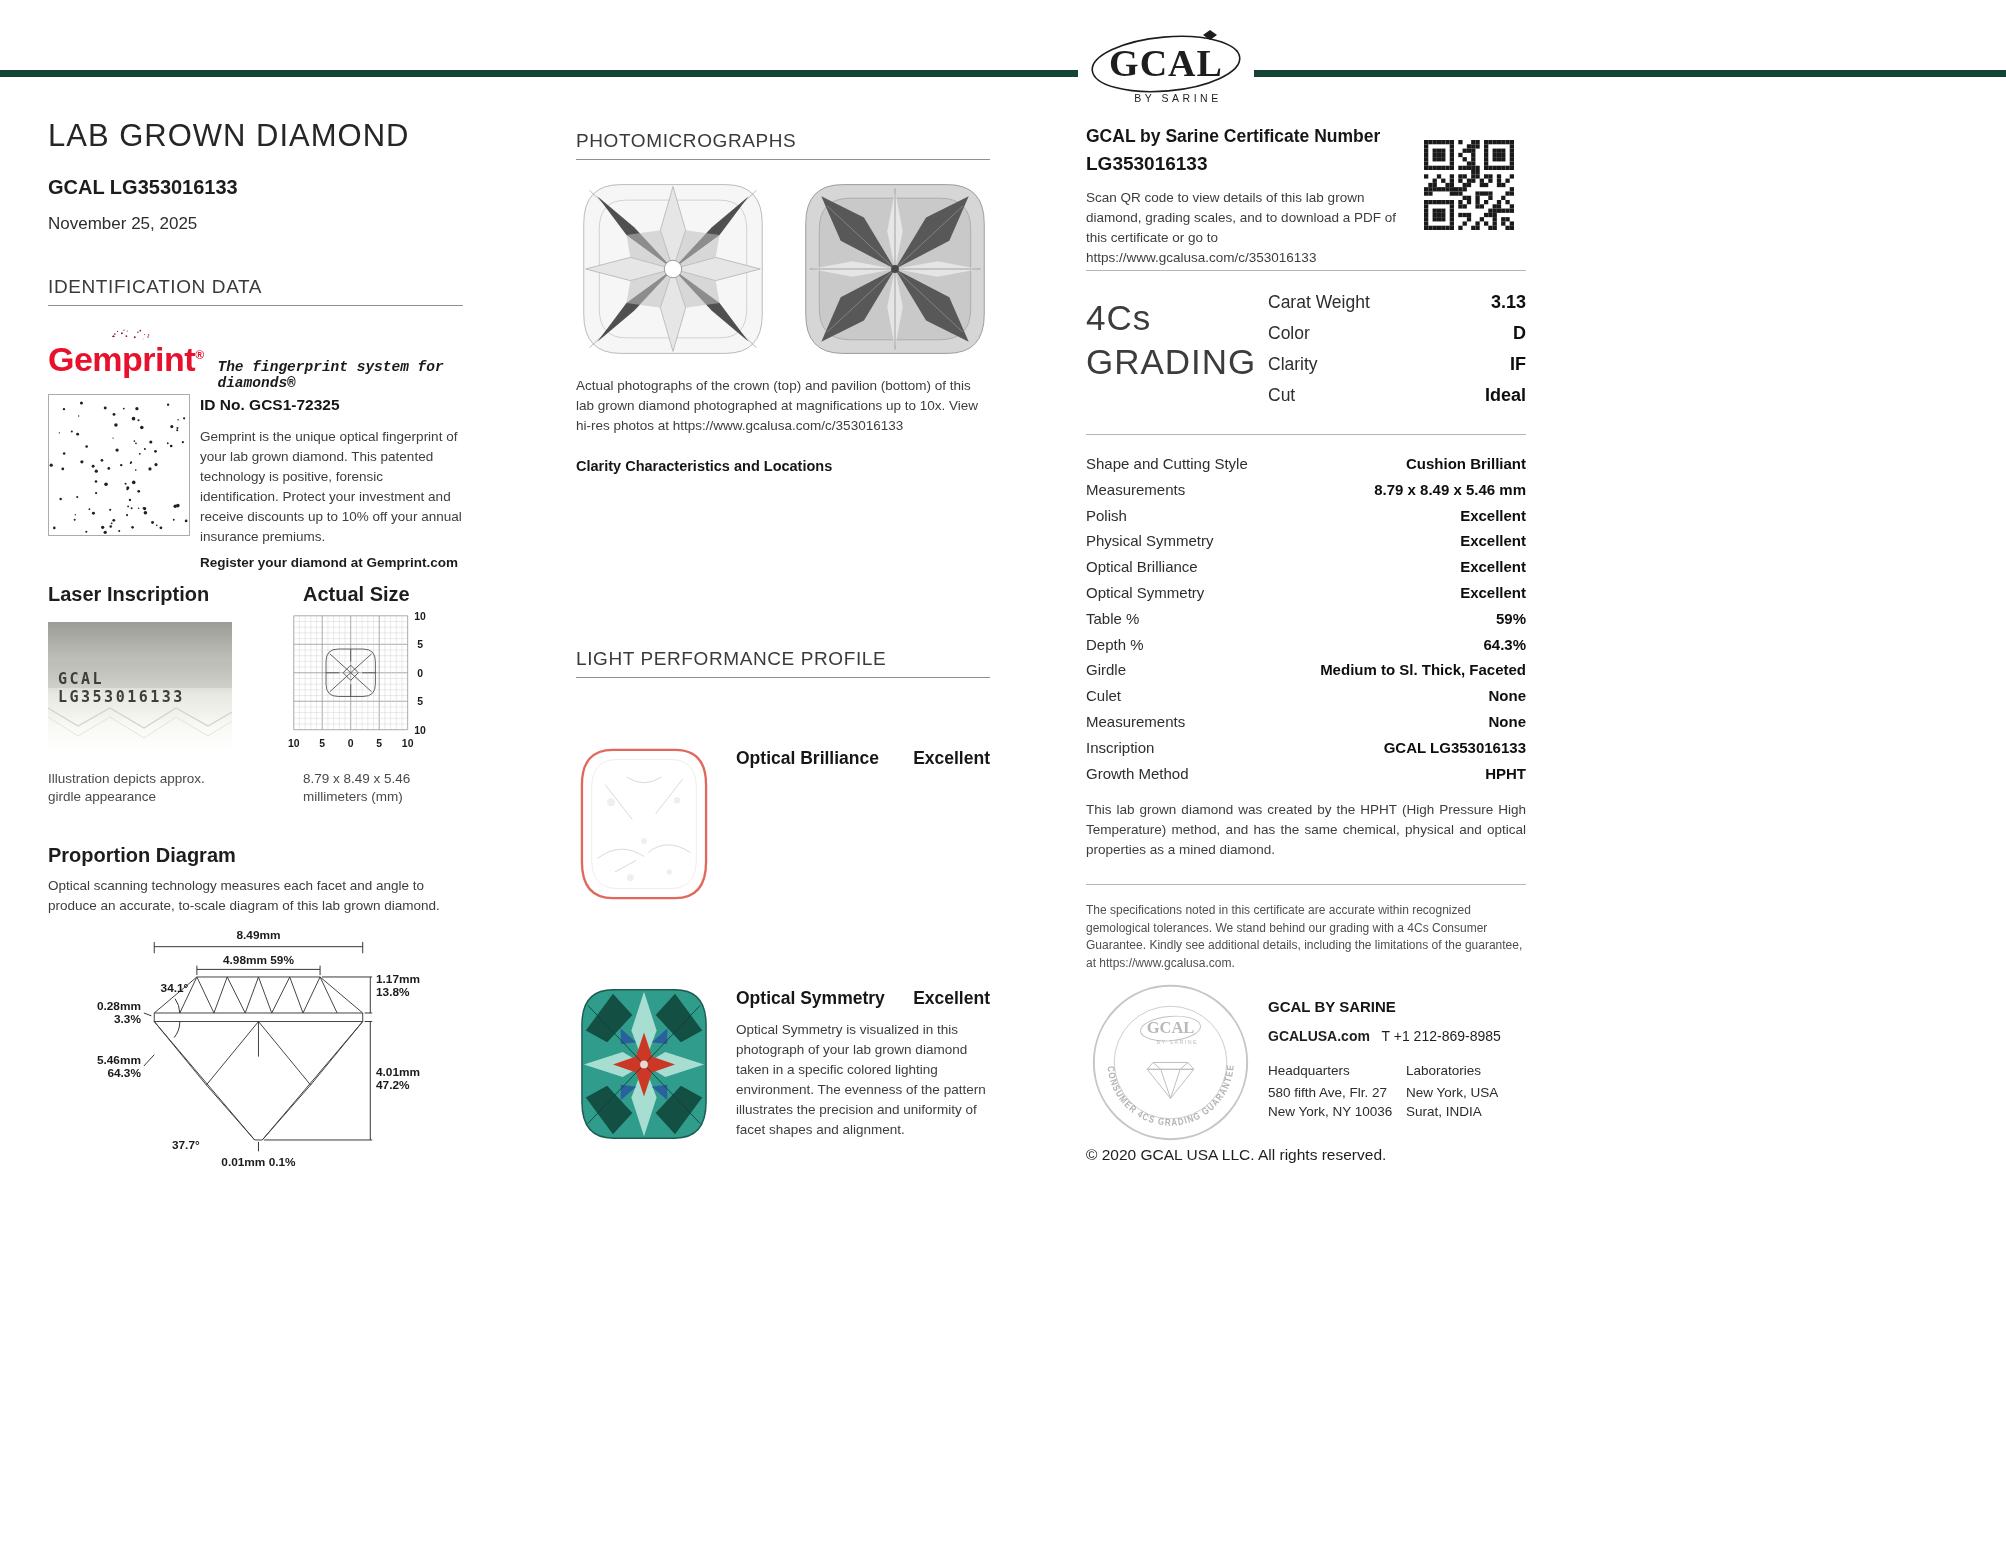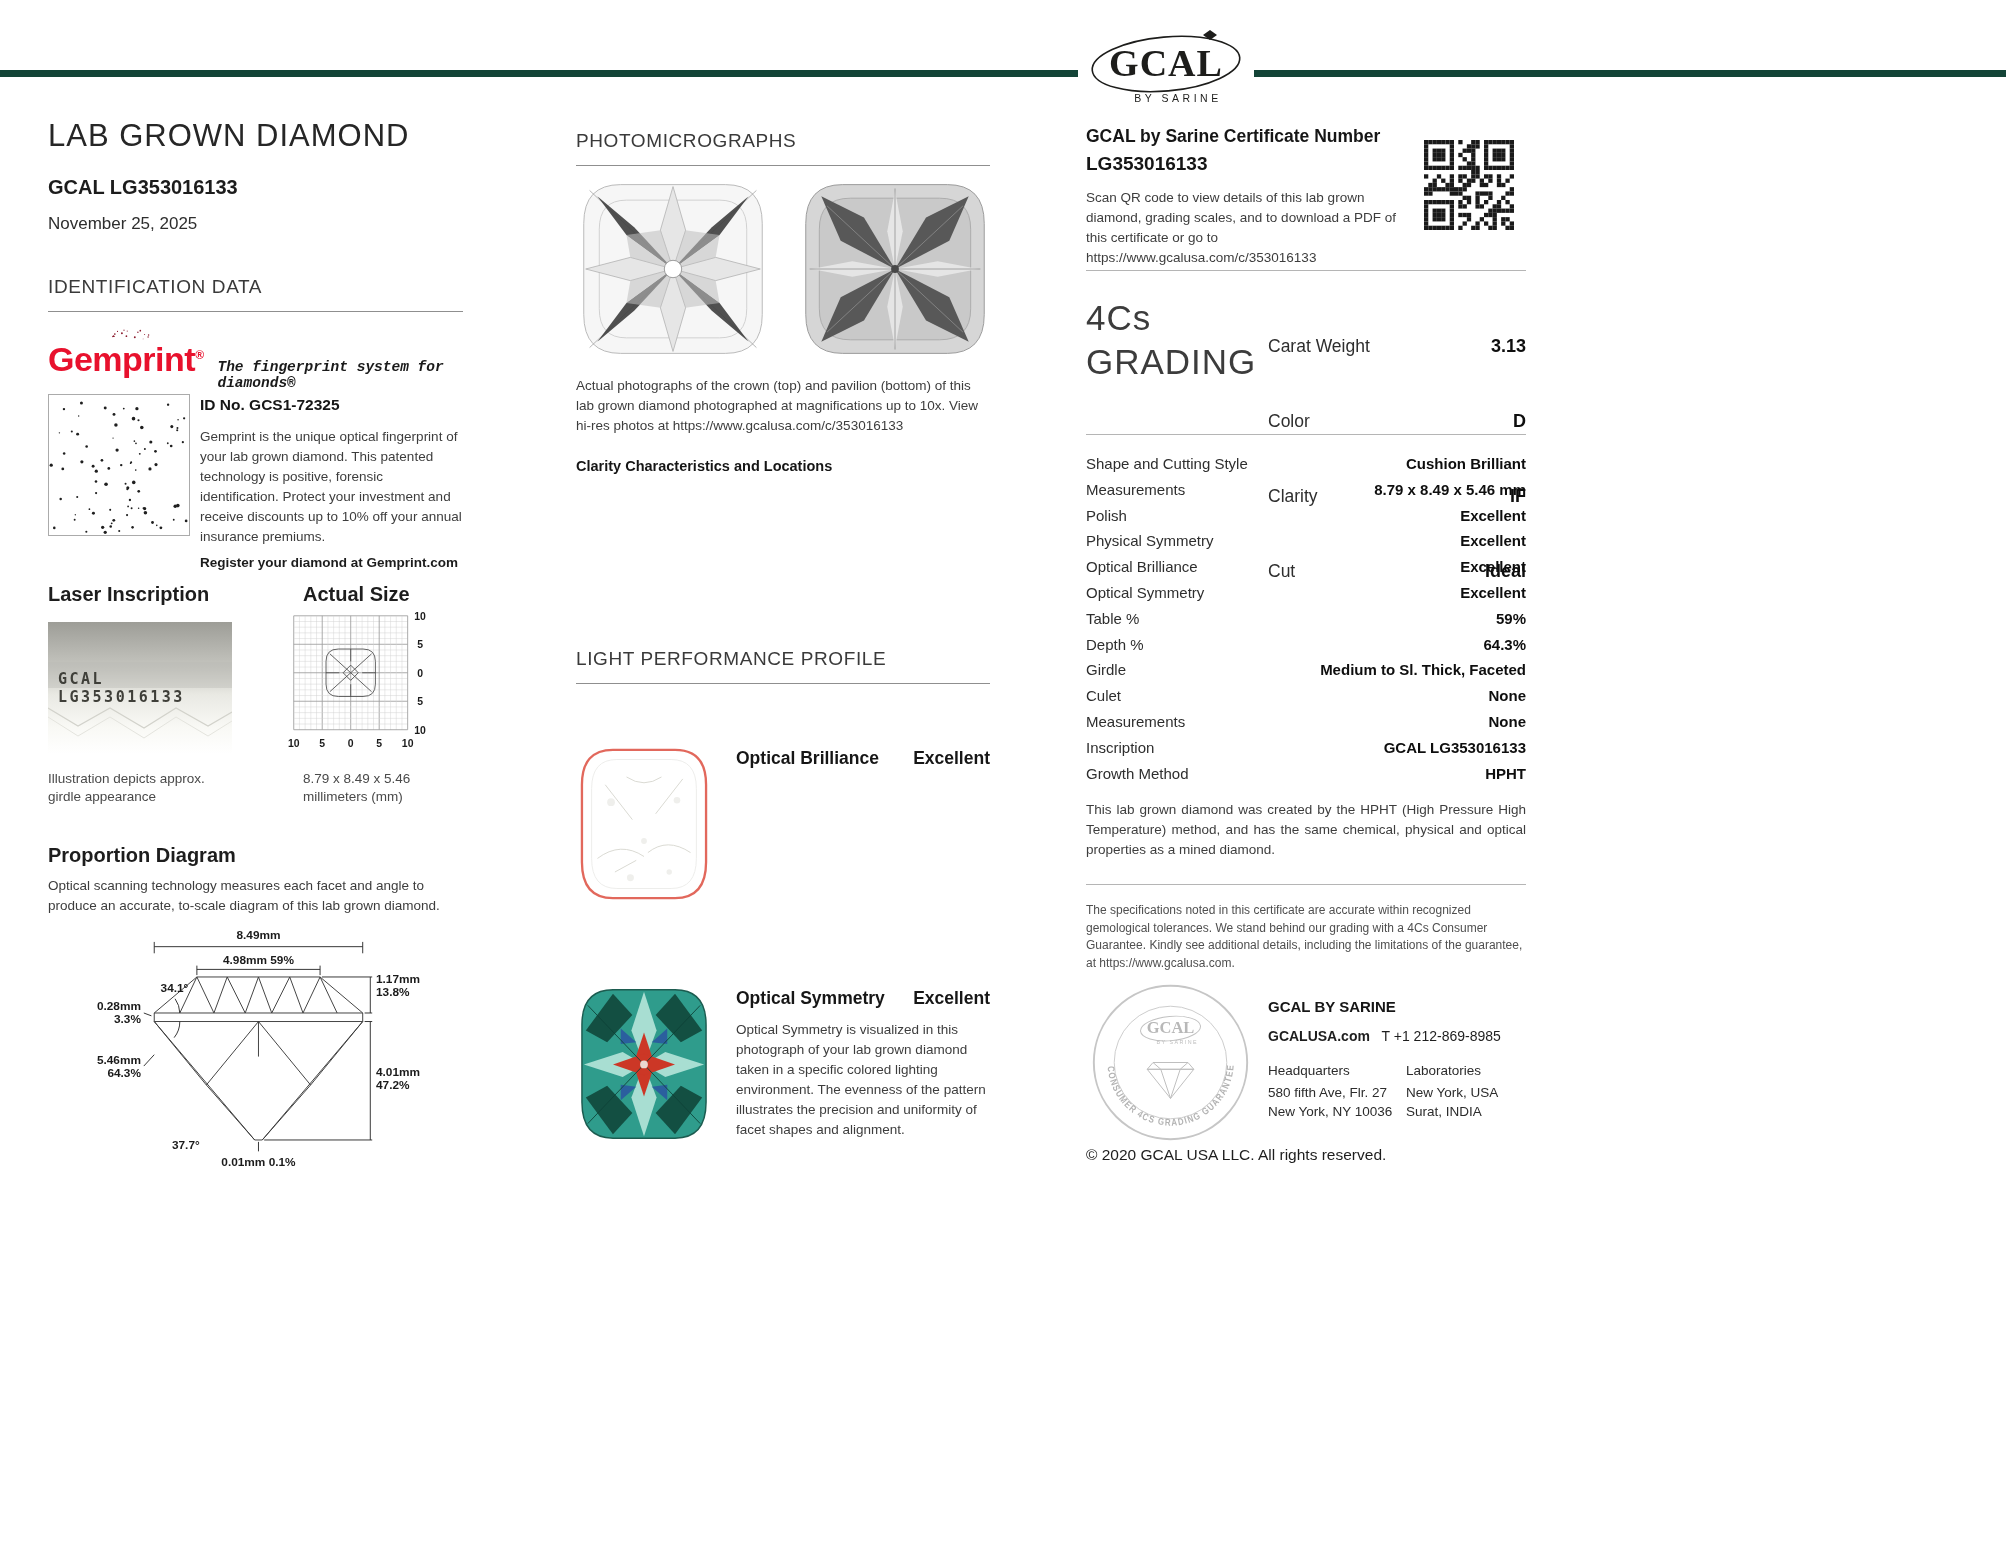--- a/index.html
+++ b/index.html
@@ -8,21 +8,21 @@
   .page { position:relative; width:2006px; height:1550px; background:#fff; overflow:hidden; }
   .abs { position:absolute; }
 
   .green-bar { position:absolute; top:70px; height:7px; background:#134437; }
 
   .doc-title { font-size:31px; font-weight:400; letter-spacing:1px; color:#262626; }
   .cert-no-left { font-size:20px; font-weight:bold; color:#1c1c1c; }
   .doc-date { font-size:17px; color:#2e2e2e; }
 
   .sec-h { font-size:19px; font-weight:400; letter-spacing:.6px; color:#3a3a3a;
-           border-bottom:1px solid #8f8f8f; padding-bottom:13px; }
+           border-bottom:1px solid #8f8f8f; padding-bottom:7px; }
   .sub-h { font-size:20px; font-weight:bold; color:#1d1d1d; }
   .body-txt { font-size:13.5px; line-height:1.48; color:#3d3d3d; }
   .small-txt { font-size:12px; line-height:1.46; color:#4f4f4f; }
   .bold-note { font-size:13.5px; font-weight:bold; color:#1c1c1c; }
   .rule { position:absolute; height:0; border-top:1px solid #b5b5b5; }
 
   .gemprint-row { display:flex; align-items:baseline; position:relative; }
   .gemprint-word { font-size:34px; font-weight:800; color:#e8112d; letter-spacing:-0.5px; }
   .gemprint-word sup { font-size:12px; }
   .gemprint-tagline { font-style:italic; font-weight:bold; font-size:14.5px; color:#1a1a1a; margin-left:14px;font-family:Liberation Mono, monospace; }
@@ -39,21 +39,21 @@
   .dline { stroke:#2e2e2e; stroke-width:1; }
   .fline { stroke:#3a3a3a; stroke-width:1; fill:none; }
 
   .lp-title-row { display:flex; justify-content:space-between; align-items:baseline; }
   .lp-title, .lp-grade { font-weight:bold; font-size:17.5px; color:#161616; }
 
   .cert-label-r { font-size:17.5px; font-weight:bold; color:#161616; }
   .cert-number-r { font-size:19px; font-weight:bold; color:#161616; }
 
   .fourc-title { font-size:35px; color:#3c3c3c; letter-spacing:1px; line-height:44px; font-weight:400; }
-  .grade-row { display:flex; justify-content:space-between; align-items:baseline; height:31px;margin-top:44px; }
+  .grade-row { display:flex; justify-content:space-between; align-items:baseline; height:31px; }
   .grade-row .gl { font-size:17.5px; color:#2e2e2e; }
   .grade-row .gv { font-size:18px; font-weight:bold; color:#0e0e0e; }
 
   .spec-row { display:flex; justify-content:space-between; align-items:baseline; height:25.8px; }
   .spec-row .sl { font-size:15px; color:#2e2e2e; }
   .spec-row .sv { font-size:15px; font-weight:bold; color:#0e0e0e; }
 
   .company-name { font-size:15px; font-weight:bold; color:#161616; }
   .contact-line { font-size:14px; color:#1e1e1e; margin-top:13px; }
   .contact-line .web { font-weight:bold; }

